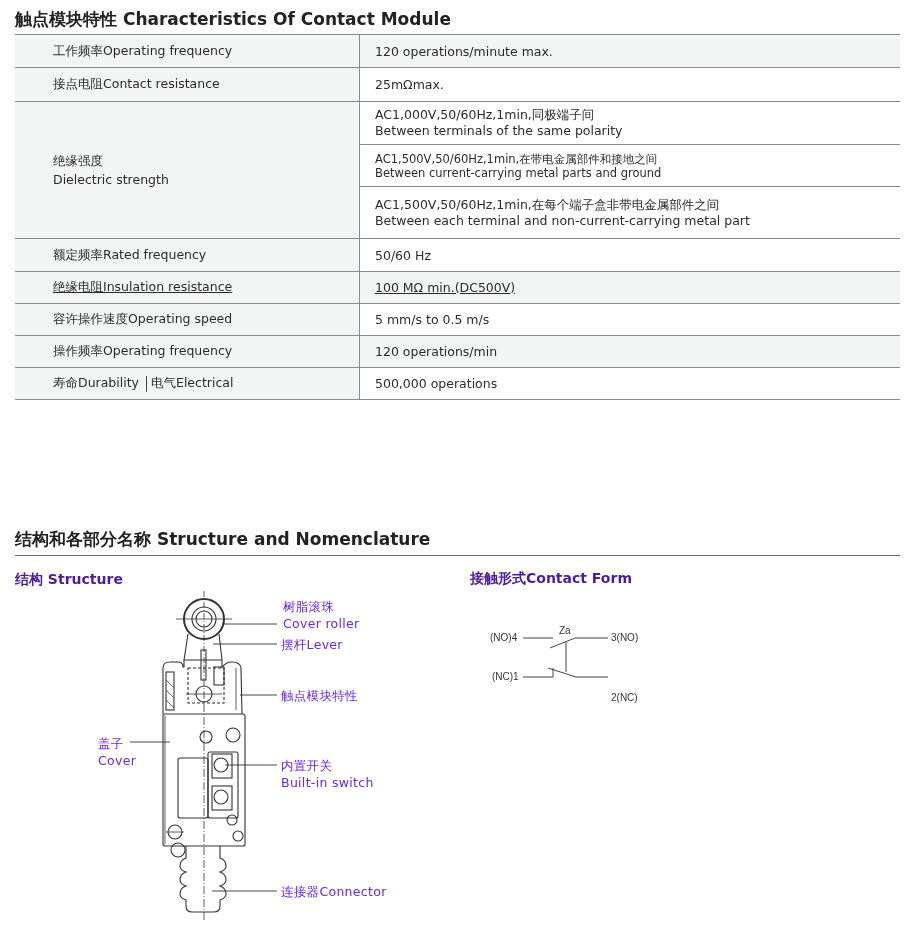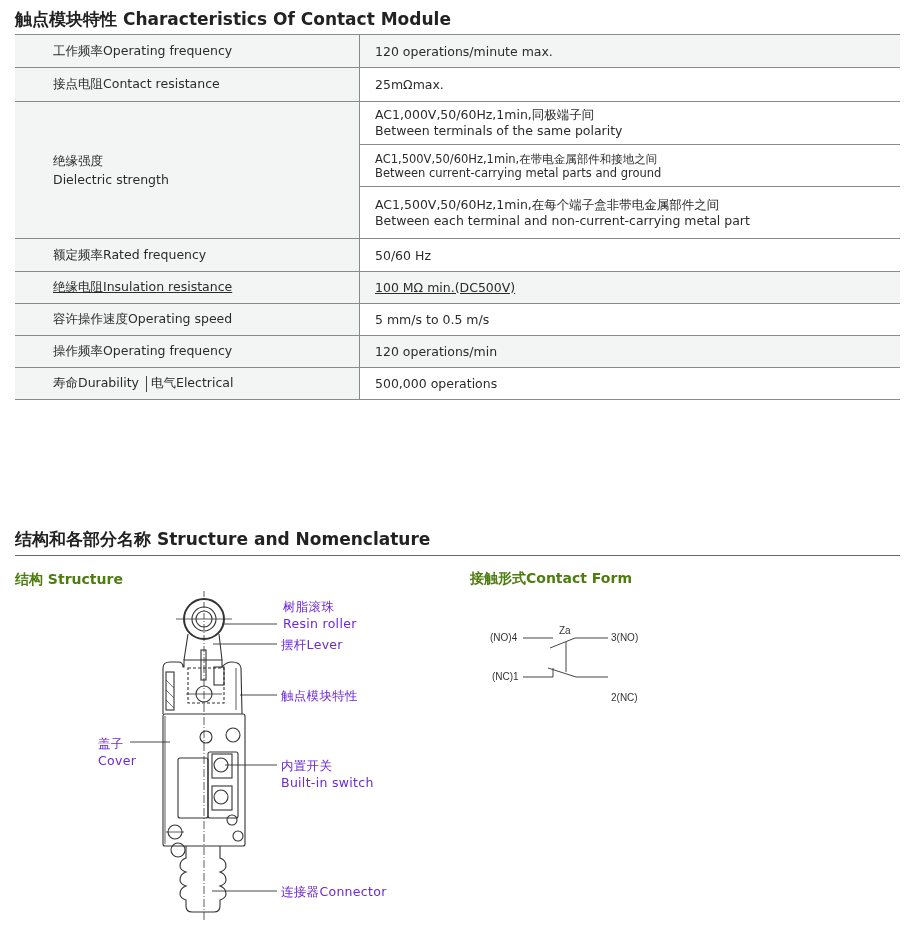--- a/index.html
+++ b/index.html
@@ -8,21 +8,21 @@
   .h1 { position:absolute; left:15px; font-size:17px; font-weight:bold; color:#222; letter-spacing:0; white-space:nowrap; }
   .rule { position:absolute; left:15px; width:885px; height:0; border-top:1.5px solid #666; }
   table.spec { position:absolute; left:15px; top:34px; width:885px; border-collapse:collapse; font-size:12.5px; }
   table.spec td { border-top:1.3px solid #8a8a8a; border-bottom:1.3px solid #8a8a8a; vertical-align:middle; padding:0; }
   table.spec td.k { width:306px; padding-left:38px; background:#f3f4f4; border-right:1.3px solid #8a8a8a; }
   table.spec td.v { padding-left:15px; }
   table.spec tr.shade td.v { background:#f3f4f4; }
   .sub { line-height:16px; }
   .sub.small { font-size:11.5px; line-height:14px; }
   .divbar { display:inline-block; width:1px; height:16px; background:#444; vertical-align:middle; margin:0 4px 0 7px; }
-  .h2 { position:absolute; font-size:14px; font-weight:bold; color:#4d7c0f; white-space:nowrap; }
+  .h2 { position:absolute; font-size:14px; font-weight:bold; color:#4c1d95; white-space:nowrap; }
   .lbl { position:absolute; font-size:12.5px; color:#6d28d9; line-height:17px; white-space:nowrap; letter-spacing:0.3px; }
   .cf { position:absolute; font-family:"Liberation Sans", sans-serif; font-size:10px; color:#333; }
   svg { position:absolute; overflow:visible; }
 </style>
 </head>
 <body>
 
 <div class="h1" style="top:8px;">触点模块特性 Characteristics Of Contact Module</div>
 <div class="rule" style="top:35px;"></div>
 
@@ -148,21 +148,21 @@
       <line x1="240" y1="695" x2="277" y2="695"></line>
       <line x1="130" y1="742" x2="170" y2="742"></line>
       <line x1="225" y1="765" x2="277" y2="765"></line>
       <line x1="212" y1="891" x2="277" y2="891"></line>
     </g>
   </g>
 </svg>
 
 <div class="lbl" style="left:283px; top:598px;">
   <div>树脂滚珠</div>
-  <div>Resin roller</div>
+  <div>Cover roller</div>
 </div>
 <div class="lbl" style="left:281px; top:636px;">摆杆Lever</div>
 <div class="lbl" style="left:281px; top:687px;">触点模块特性</div>
 <div class="lbl" style="left:98px; top:735px;">
   <div>盖子</div>
   <div>Cover</div>
 </div>
 <div class="lbl" style="left:281px; top:757px;">
   <div>内置开关</div>
   <div>Built-in switch</div>

